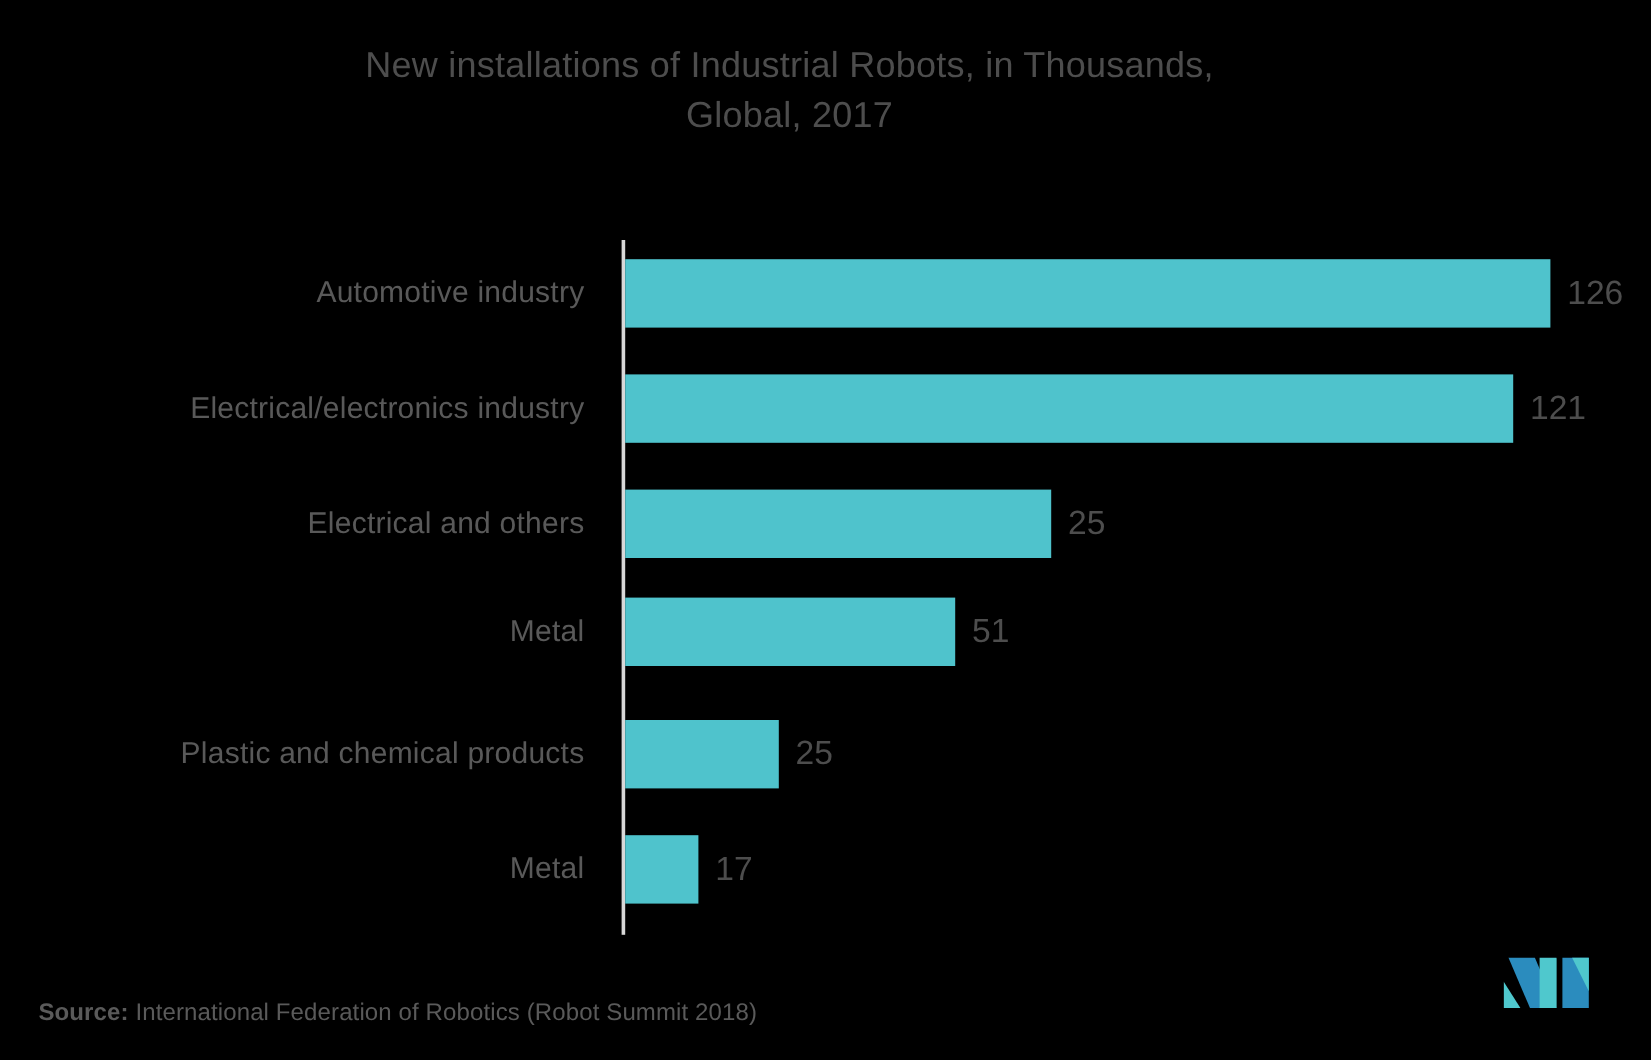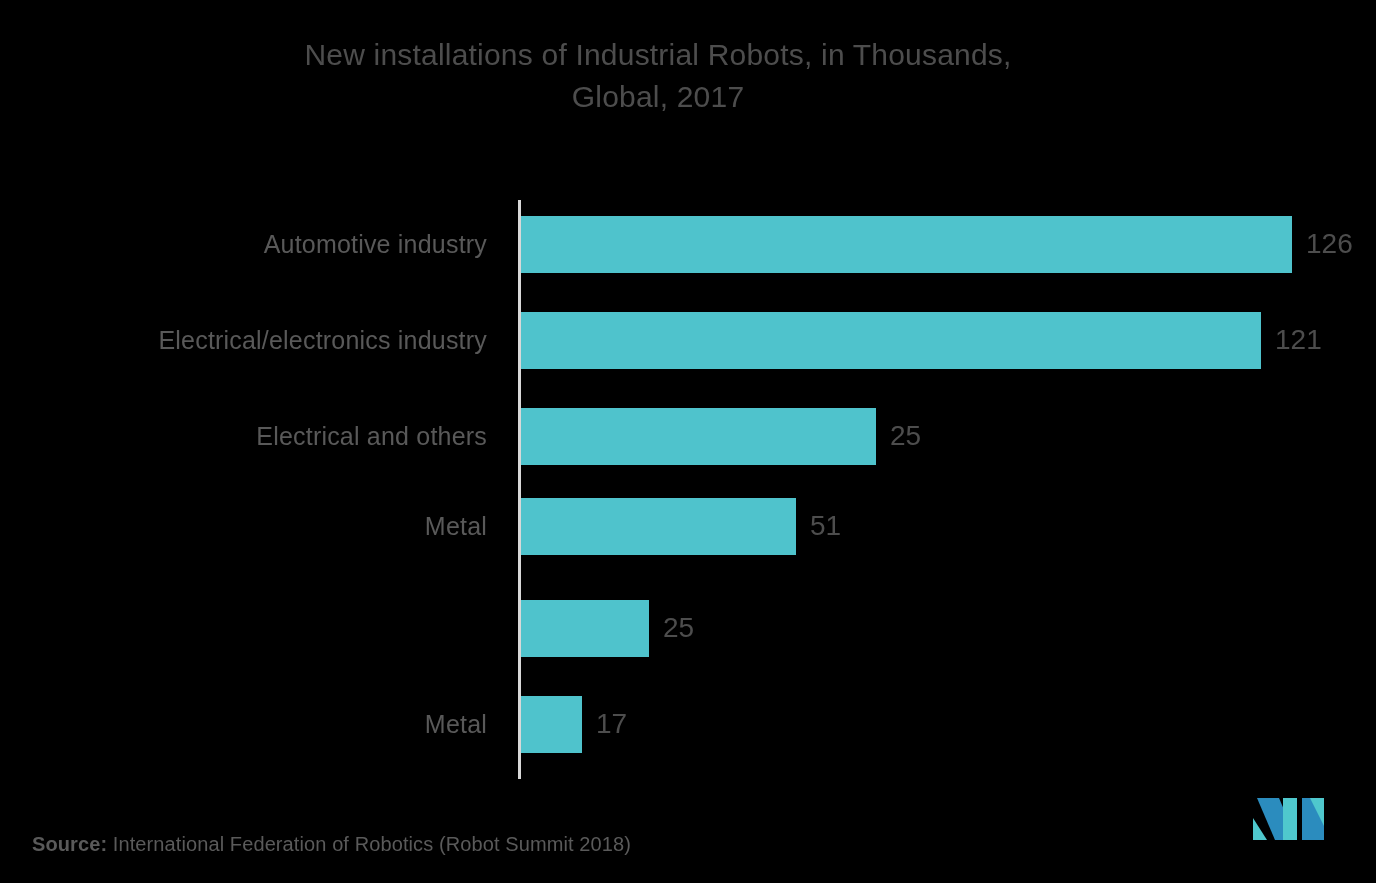--- a/index.html
+++ b/index.html
@@ -169,20 +169,21 @@
 
     <div class="bar-row" style="top:282px;">
       <div class="cat-label">Metal</div>
       <div class="bar-wrap">
         <div class="bar" style="width:275px;"></div>
         <div class="bar-value">51</div>
       </div>
     </div>
 
     <div class="bar-row" style="top:384px;">
+      <div class="cat-label">Plastic and chemical products</div>
       <div class="bar-wrap">
         <div class="bar" style="width:128px;"></div>
         <div class="bar-value">25</div>
       </div>
     </div>
 
     <div class="bar-row" style="top:480px;">
       <div class="cat-label">Metal</div>
       <div class="bar-wrap">
         <div class="bar" style="width:61px;"></div>

